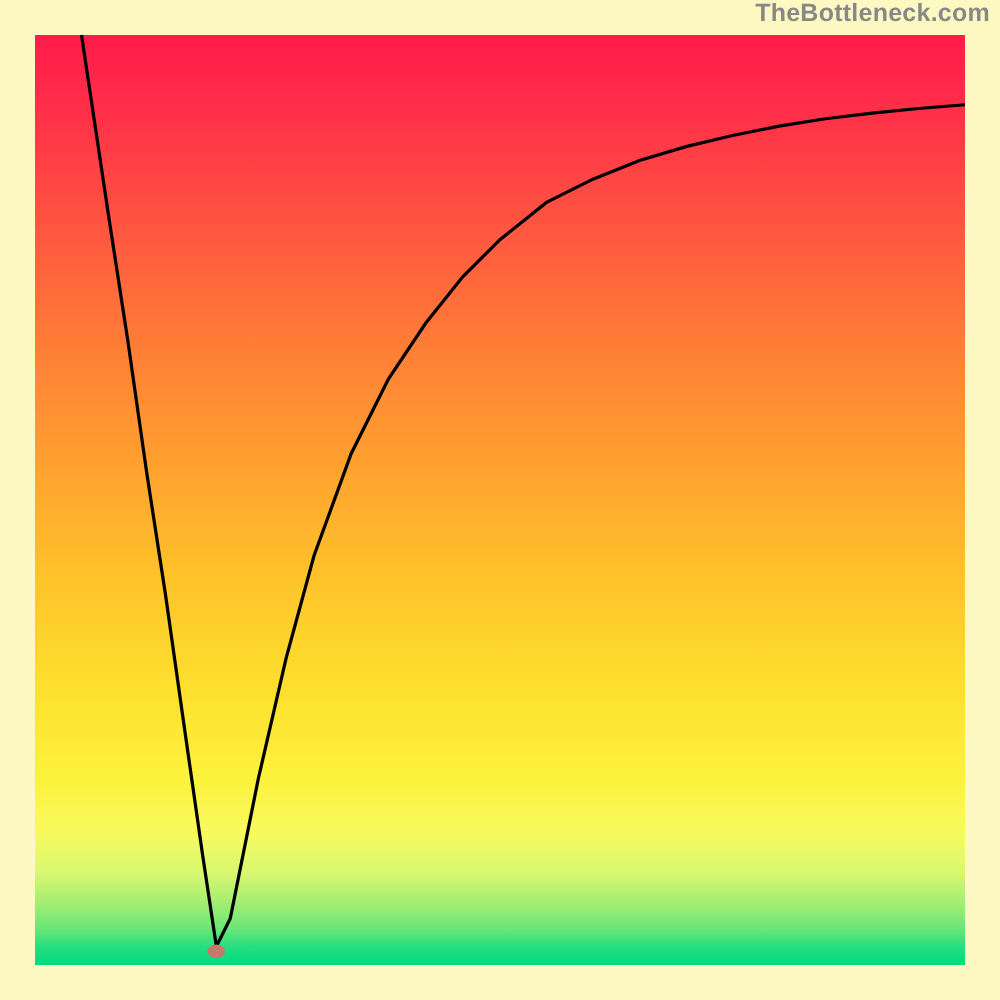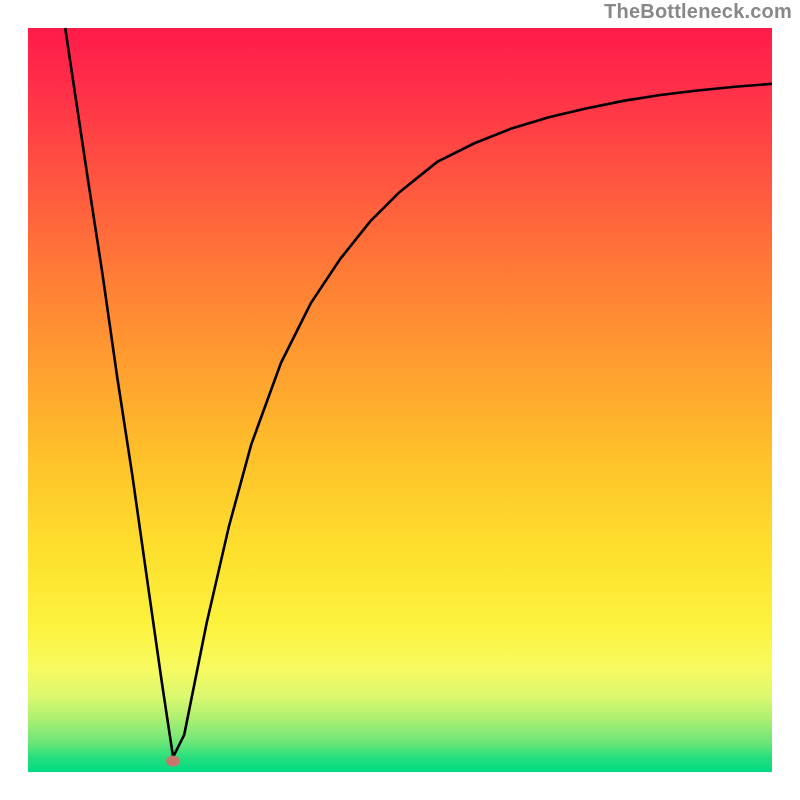--- a/index.html
+++ b/index.html
@@ -10,21 +10,21 @@
     background: #000;
     overflow: hidden;
     font-family: Arial, Helvetica, sans-serif;
   }
   .frame {
     position: absolute;
     left: 0;
     top: 0;
     width: 800px;
     height: 800px;
-    background: #ffffff;
+    background: #fef9c3;
   }
   .watermark {
     position: absolute;
     top: 0;
     right: 8px;
     color: #888;
     font-size: 20px;
     font-weight: 600;
     letter-spacing: 0.2px;
     font-family: Arial, Helvetica, sans-serif;

